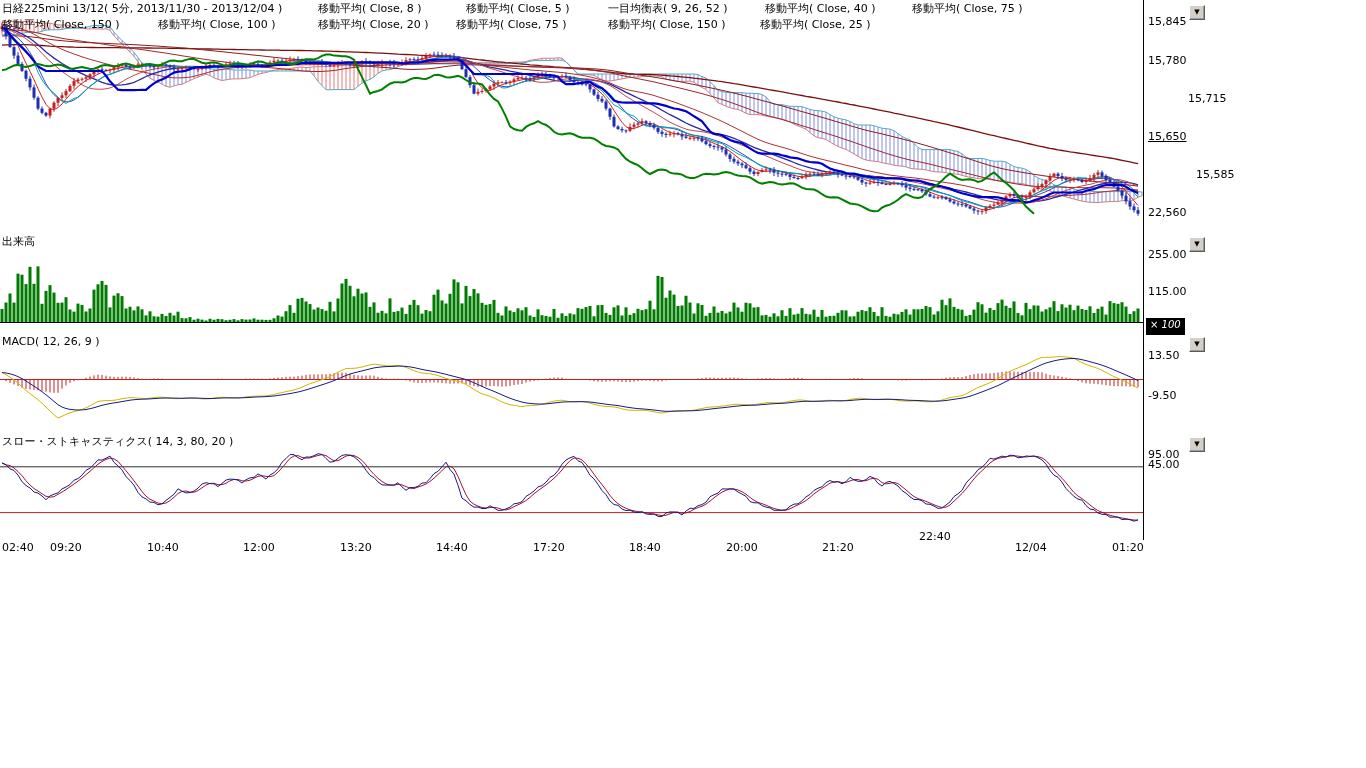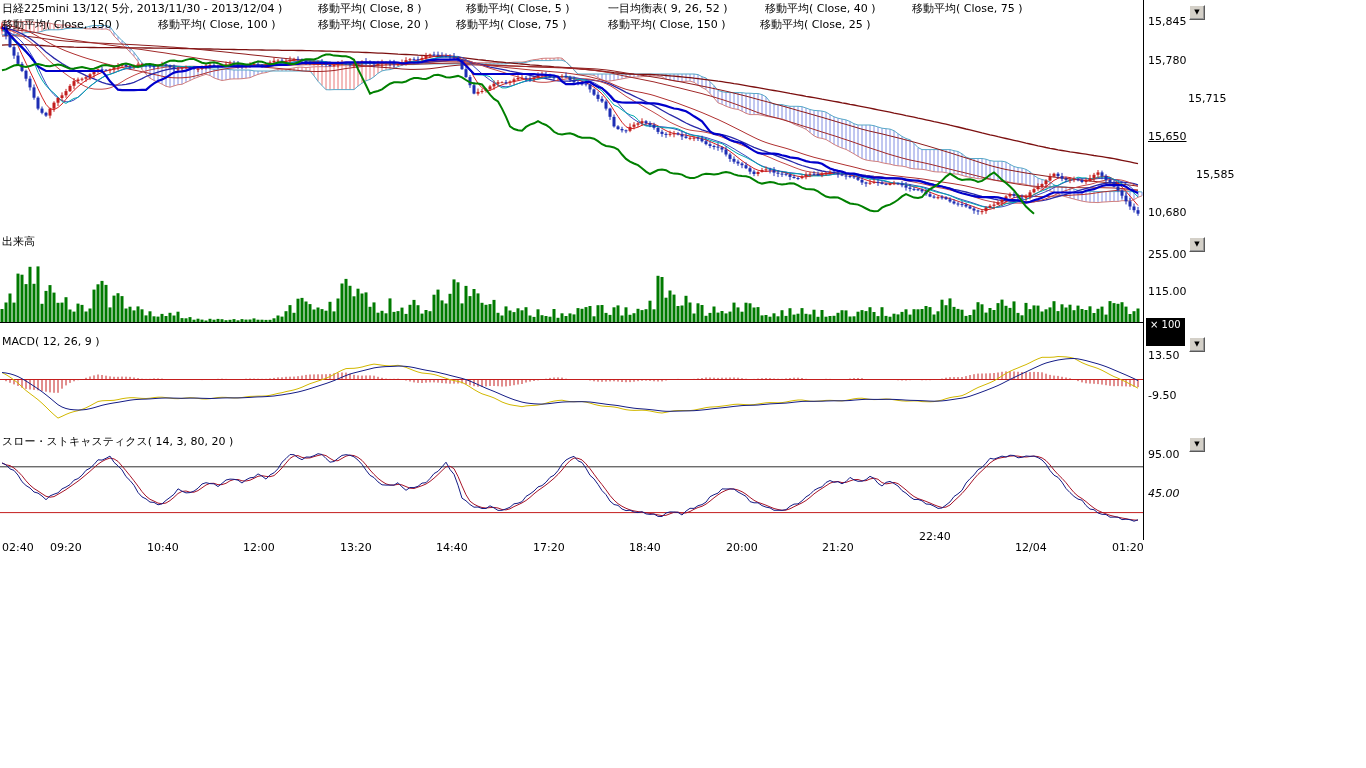--- a/index.html
+++ b/index.html
@@ -2,21 +2,21 @@
 <html><head>
 <meta charset="utf-8">
 <style>
   html,body{margin:0;padding:0;background:#ffffff;}
   body{width:1366px;height:768px;overflow:hidden;font-family:"DejaVu Sans",sans-serif;}
   #app{position:relative;width:1366px;height:768px;background:#fff;}
   #chart{position:absolute;left:0;top:0;z-index:1;}
   #labels{position:absolute;left:0;top:0;width:1366px;height:768px;z-index:2;pointer-events:none;}
   .hl,.yl,.xl,.ptitle{position:absolute;font-size:11px;line-height:12px;color:#000;white-space:nowrap;}
   .ptitle{left:2px;}
-  .volmult{position:absolute;left:1146px;top:318px;height:28px;line-height:13px;background:#000;color:#fff;font-size:10px;padding:0 4px;white-space:nowrap;}
+  .volmult{position:absolute;left:1146px;top:318px;height:17px;line-height:13px;background:#000;color:#fff;font-size:10px;padding:0 4px;white-space:nowrap;font-style:italic;}
   .ddbtn{position:absolute;left:1189px;width:14px;height:13px;background:#d4d0c8;
          border-top:1px solid #fff;border-left:1px solid #fff;
          border-right:1px solid #5a5a5a;border-bottom:1px solid #5a5a5a;
          box-shadow:inset -1px -1px 0 #9a9a9a;
          font-size:7px;line-height:12px;text-align:center;color:#000;cursor:pointer;pointer-events:auto;}
 </style>
 </head>
 <body>
 
 <div id="app">
@@ -1466,27 +1466,27 @@
       <div class="hl" style="left: 158px; top: 19px;">移動平均( Close, 100 )</div>
       <div class="hl" style="left: 318px; top: 19px;">移動平均( Close, 20 )</div>
       <div class="hl" style="left: 456px; top: 19px;">移動平均( Close, 75 )</div>
       <div class="hl" style="left: 608px; top: 19px;">移動平均( Close, 150 )</div>
       <div class="hl" style="left: 760px; top: 19px;">移動平均( Close, 25 )</div>
       <div class="yl" style="left: 1148px; top: 16px;">15,845</div>
       <div class="yl" style="left: 1148px; top: 55px;">15,780</div>
       <div class="yl" style="left: 1148px; top: 93px; margin-left: 40px;">15,715</div>
       <div class="yl" style="left: 1148px; top: 131px; text-decoration: underline;">15,650</div>
       <div class="yl" style="left: 1148px; top: 169px; margin-left: 48px;">15,585</div>
-      <div class="yl" style="left: 1148px; top: 207px;">10,680</div>
+      <div class="yl" style="left: 1148px; top: 207px;">22,560</div>
       <div class="yl" style="left: 1148px; top: 249px;">255.00</div>
       <div class="yl" style="left: 1148px; top: 286px;">115.00</div>
       <div class="yl" style="left: 1148px; top: 350px;">13.50</div>
       <div class="yl" style="left: 1148px; top: 390px;">-9.50</div>
       <div class="yl" style="left: 1148px; top: 449px;">95.00</div>
-      <div class="yl" style="left: 1148px; top: 488px; font-style: italic;">45.00</div>
+      <div class="yl" style="left: 1148px; top: 459px;">45.00</div>
       <div class="xl" style="left: 2px; top: 542px;">02:40</div>
       <div class="xl" style="left: 50px; top: 542px;">09:20</div>
       <div class="xl" style="left: 147px; top: 542px;">10:40</div>
       <div class="xl" style="left: 243px; top: 542px;">12:00</div>
       <div class="xl" style="left: 340px; top: 542px;">13:20</div>
       <div class="xl" style="left: 436px; top: 542px;">14:40</div>
       <div class="xl" style="left: 533px; top: 542px;">17:20</div>
       <div class="xl" style="left: 629px; top: 542px;">18:40</div>
       <div class="xl" style="left: 726px; top: 542px;">20:00</div>
       <div class="xl" style="left: 822px; top: 542px;">21:20</div>

